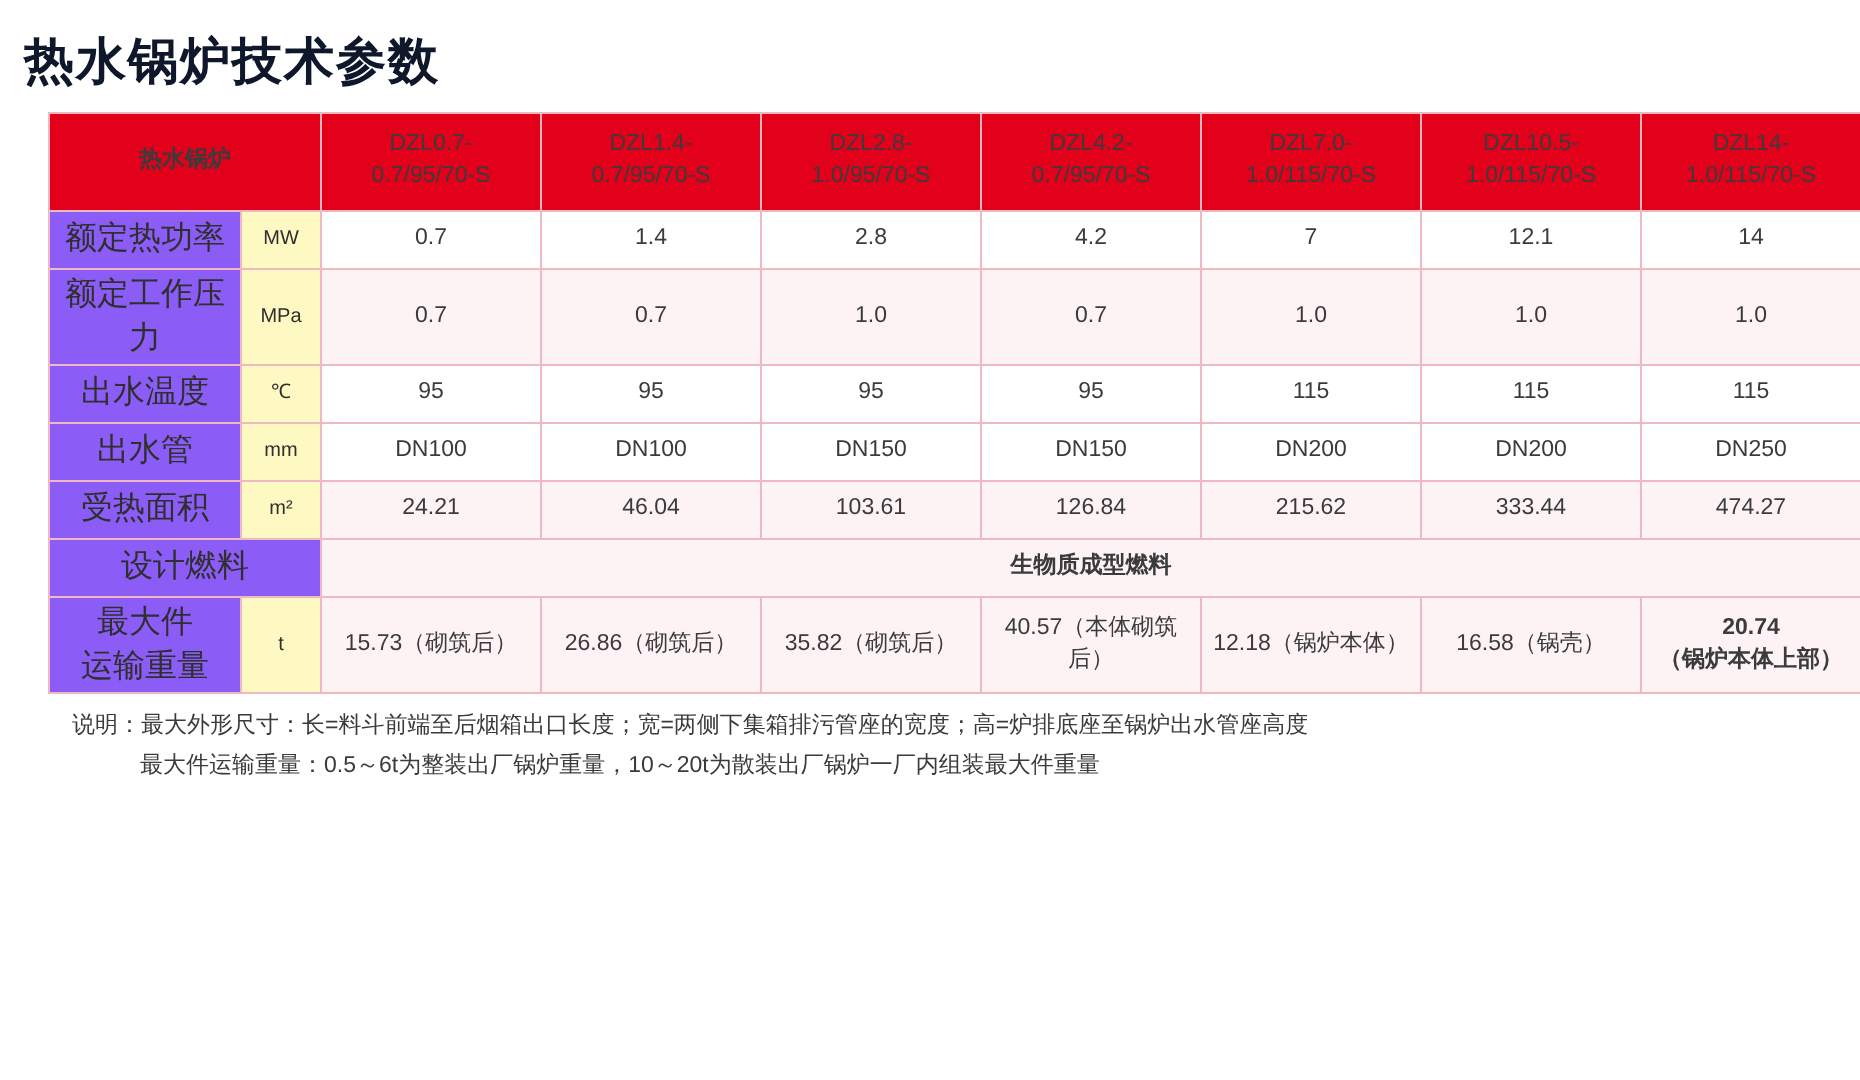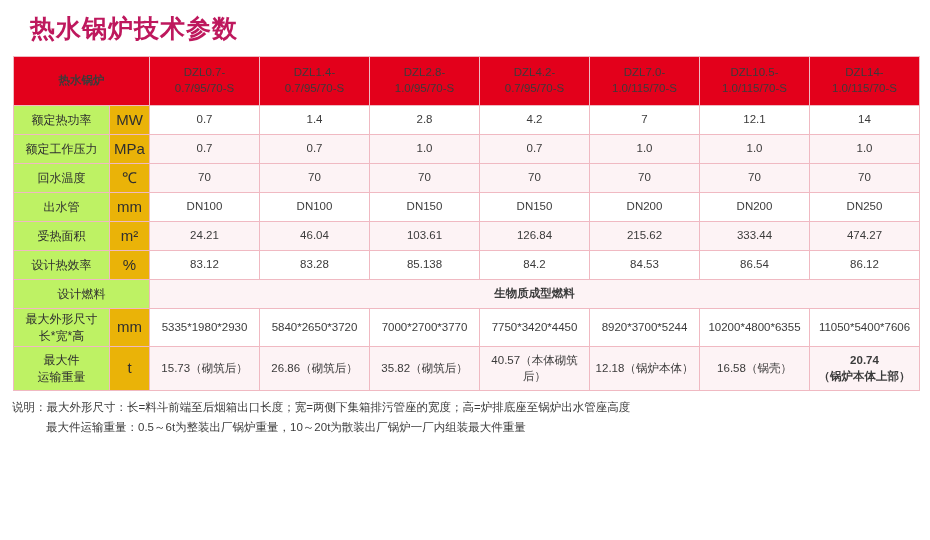--- a/index.html
+++ b/index.html
@@ -17,31 +17,30 @@
   .page {
     position: relative;
     width: 930px;
     height: 540px;
     box-sizing: border-box;
     padding: 14px 12px 0 12px;
   }
   .title {
     font-size: 25px;
     font-weight: bold;
-    color: #be185d;
+    color: #0f172a;
     letter-spacing: 1px;
-    margin: 2px 0 10px 18px;
+    margin: 2px 0 10px 0;
     line-height: 1.2;
-    font-family: Liberation Mono, monospace;
   }
   table.spec {
     border-collapse: collapse;
     width: 906px;
     table-layout: fixed;
-    margin-left: 1px;
+    margin-left: 12px;
   }
   table.spec td, table.spec th {
     border: 1px solid #f0b9c2;
     text-align: center;
     vertical-align: middle;
     font-size: 11.5px;
     color: #3b3b3b;
     padding: 2px 1px;
     line-height: 1.35;
   }
@@ -54,48 +53,49 @@
     border: 1px solid #e3001b;
     padding: 3px 2px;
   }
   thead th.model {
     font-weight: normal;
     font-size: 11.5px;
   }
   thead th .l1 { display: block; }
   thead th .l2 { display: block; }
   tbody td.rowlabel {
-    background: #bef264;
+    background: #8b5cf6;
     font-weight: normal;
     color: #2f2f2f;
-    font-size: 12px;
+    font-size: 16px;
   }
   tbody td.unit {
-    background: #eab308;
+    background: #fef9c3;
     color: #2f2f2f;
-    font-size: 15px;
+    font-size: 10px;
   }
   tbody tr.alt td.val {
     background: #fdf3f5;
   }
   tbody tr td.val {
     background: #ffffff;
   }
   tbody td.val.merged {
     background: #ffffff;
     font-weight: bold;
   }
   .col-label { width: 96px; }
   .col-unit { width: 40px; }
   .col-data { width: 110px; }
   tbody tr { height: 29px; }
   tbody tr.tall { height: 38px; }
   tbody tr.tall2 { height: 44px; }
   .note {
     margin-top: 7px;
+    margin-left: 24px;
     font-size: 11.5px;
     color: #3b3b3b;
     line-height: 1.7;
   }
   .note .l2 { margin-left: 34px; display: block; }
 </style>
 </head>
 <body>
 
 <div class="page">
@@ -166,32 +166,32 @@
         <td class="unit">MPa</td>
         <td class="val">0.7</td>
         <td class="val">0.7</td>
         <td class="val">1.0</td>
         <td class="val">0.7</td>
         <td class="val">1.0</td>
         <td class="val">1.0</td>
         <td class="val">1.0</td>
       </tr>
 
-
-      <tr class="alt">
-        <td class="rowlabel">回水温度</td>
+      <tr>
+        <td class="rowlabel">出水温度</td>
         <td class="unit">℃</td>
-        <td class="val">70</td>
-        <td class="val">70</td>
-        <td class="val">70</td>
-        <td class="val">70</td>
-        <td class="val">70</td>
-        <td class="val">70</td>
-        <td class="val">70</td>
-      </tr>
+        <td class="val">95</td>
+        <td class="val">95</td>
+        <td class="val">95</td>
+        <td class="val">95</td>
+        <td class="val">115</td>
+        <td class="val">115</td>
+        <td class="val">115</td>
+      </tr>
+
 
       <tr>
         <td class="rowlabel">出水管</td>
         <td class="unit">mm</td>
         <td class="val">DN100</td>
         <td class="val">DN100</td>
         <td class="val">DN150</td>
         <td class="val">DN150</td>
         <td class="val">DN200</td>
         <td class="val">DN200</td>
@@ -203,51 +203,26 @@
         <td class="unit">m²</td>
         <td class="val">24.21</td>
         <td class="val">46.04</td>
         <td class="val">103.61</td>
         <td class="val">126.84</td>
         <td class="val">215.62</td>
         <td class="val">333.44</td>
         <td class="val">474.27</td>
       </tr>
 
-      <tr>
-        <td class="rowlabel">设计热效率</td>
-        <td class="unit">%</td>
-        <td class="val">83.12</td>
-        <td class="val">83.28</td>
-        <td class="val">85.138</td>
-        <td class="val">84.2</td>
-        <td class="val">84.53</td>
-        <td class="val">86.54</td>
-        <td class="val">86.12</td>
-      </tr>
 
       <tr class="alt">
         <td class="rowlabel" colspan="2">设计燃料</td>
         <td class="val merged" colspan="7">生物质成型燃料</td>
       </tr>
 
-      <tr class="tall">
-        <td class="rowlabel">
-          <span>最大外形尺寸</span><br>
-          <span>长*宽*高</span>
-        </td>
-        <td class="unit">mm</td>
-        <td class="val">5335*1980*2930</td>
-        <td class="val">5840*2650*3720</td>
-        <td class="val">7000*2700*3770</td>
-        <td class="val">7750*3420*4450</td>
-        <td class="val">8920*3700*5244</td>
-        <td class="val">10200*4800*6355</td>
-        <td class="val">11050*5400*7606</td>
-      </tr>
 
       <tr class="tall2 alt">
         <td class="rowlabel">
           <span>最大件</span><br>
           <span>运输重量</span>
         </td>
         <td class="unit">t</td>
         <td class="val">15.73（砌筑后）</td>
         <td class="val">26.86（砌筑后）</td>
         <td class="val">35.82（砌筑后）</td>

